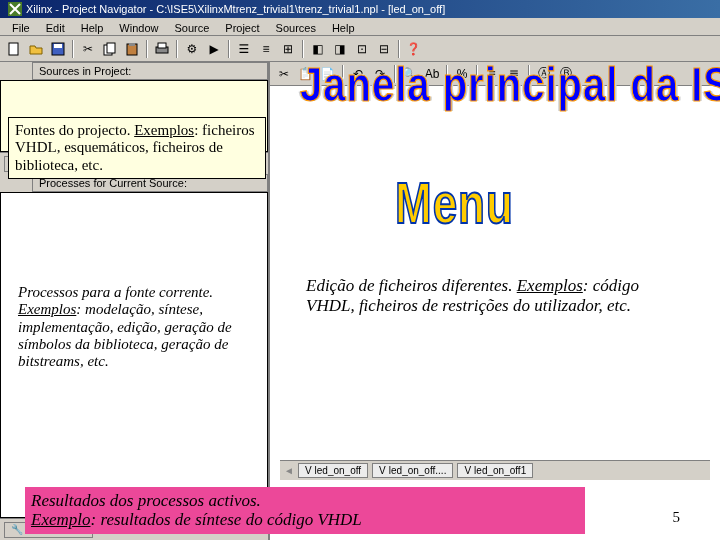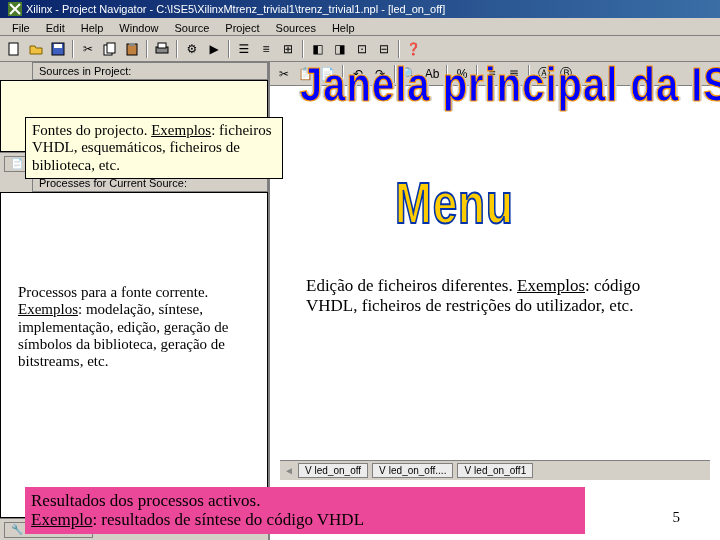--- a/index.html
+++ b/index.html
@@ -16,23 +16,23 @@
   .right-pane { flex: 1; display: flex; flex-direction: column; background: #fff; position: relative; }
   .panel-hdr { background: #d4d0c8; border: 1px solid #808080; height: 18px; font-size: 11px; display: flex; align-items: center; padding: 0 6px; margin-left: 32px; }
   .panel-body { background: #ffffe0; border: 1px solid #000; flex: 1; overflow: hidden; }
   .sources-panel { height: 112px; display: flex; flex-direction: column; }
   .src-tabs { height: 22px; background: #d4d0c8; display: flex; align-items: center; gap: 2px; padding: 2px 4px; border-top: 1px solid #808080; }
   .src-tab { background: #d4d0c8; border: 1px solid #808080; padding: 1px 6px; font-size: 10px; display: flex; align-items: center; gap: 3px; }
   .proc-panel { flex: 1; display: flex; flex-direction: column; justify-content: space-between; }
   .proc-tabs { height: 22px; background: #d4d0c8; display: flex; align-items: center; gap: 2px; padding: 2px 4px; border-top: 1px solid #808080; }
   .editor-toolbar { height: 24px; background: #d4d0c8; display: flex; align-items: center; gap: 2px; padding: 2px 4px; border-bottom: 1px solid #808080; }
   .editor-body { flex: 1; background: #fff; position: relative; }
-  .annot { position: absolute; background: #ffffe0; border: 1px solid #000; padding: 4px 6px; font-family: "Times New Roman", serif; font-size: 15px; line-height: 1.15; margin-left: 17px; }
+  .annot { position: absolute; background: #ffffe0; border: 1px solid #000; padding: 4px 6px; font-family: "Times New Roman", serif; font-size: 15px; line-height: 1.15; }
   .annot .underline, .annot-body .underline { text-decoration: underline; }
-  .annot-body { position: absolute; background: transparent; padding: 4px 6px; font-family: "Times New Roman", serif; font-size: 15px; line-height: 1.15; }
+  .annot-body { position: absolute; background: transparent; padding: 4px 6px; font-family: "Times New Roman", serif; font-size: 15px; line-height: 1.15; font-style: italic; }
   .wart-title { position: absolute; left: 300px; top: 62px; font-family: "Arial Black", Arial, sans-serif; font-size: 40px; font-weight: 900; color: #0000ff; letter-spacing: 1px; transform: scaleY(1.2); -webkit-text-stroke: 1px #ff9900; text-shadow: 2px 0 #d0d0d0, -2px 0 #d0d0d0; white-space: nowrap; }
   .wart-menu { position: absolute; left: 395px; top: 178px; font-family: "Arial Black", Arial, sans-serif; font-size: 44px; font-weight: 900; color: #ffcc00; -webkit-text-stroke: 1.5px #0033aa; letter-spacing: 1px; transform: scaleY(1.3); }
   .slide-num { position: absolute; right: 40px; bottom: 14px; font-family: "Times New Roman", serif; font-size: 15px; color: #000; }
   .mini-icon { width: 12px; height: 12px; display: inline-block; }
   .legend-row { position: absolute; bottom: 60px; left: 280px; right: 10px; height: 20px; background: #d4d0c8; border-top: 1px solid #808080; display: flex; align-items: center; gap: 4px; padding: 0 4px; font-size: 10px; }
   .legend-tab { border: 1px solid #808080; background: #ececec; padding: 1px 6px; display: flex; align-items: center; gap: 3px; }
 </style>
 </head>
 <body>
 

